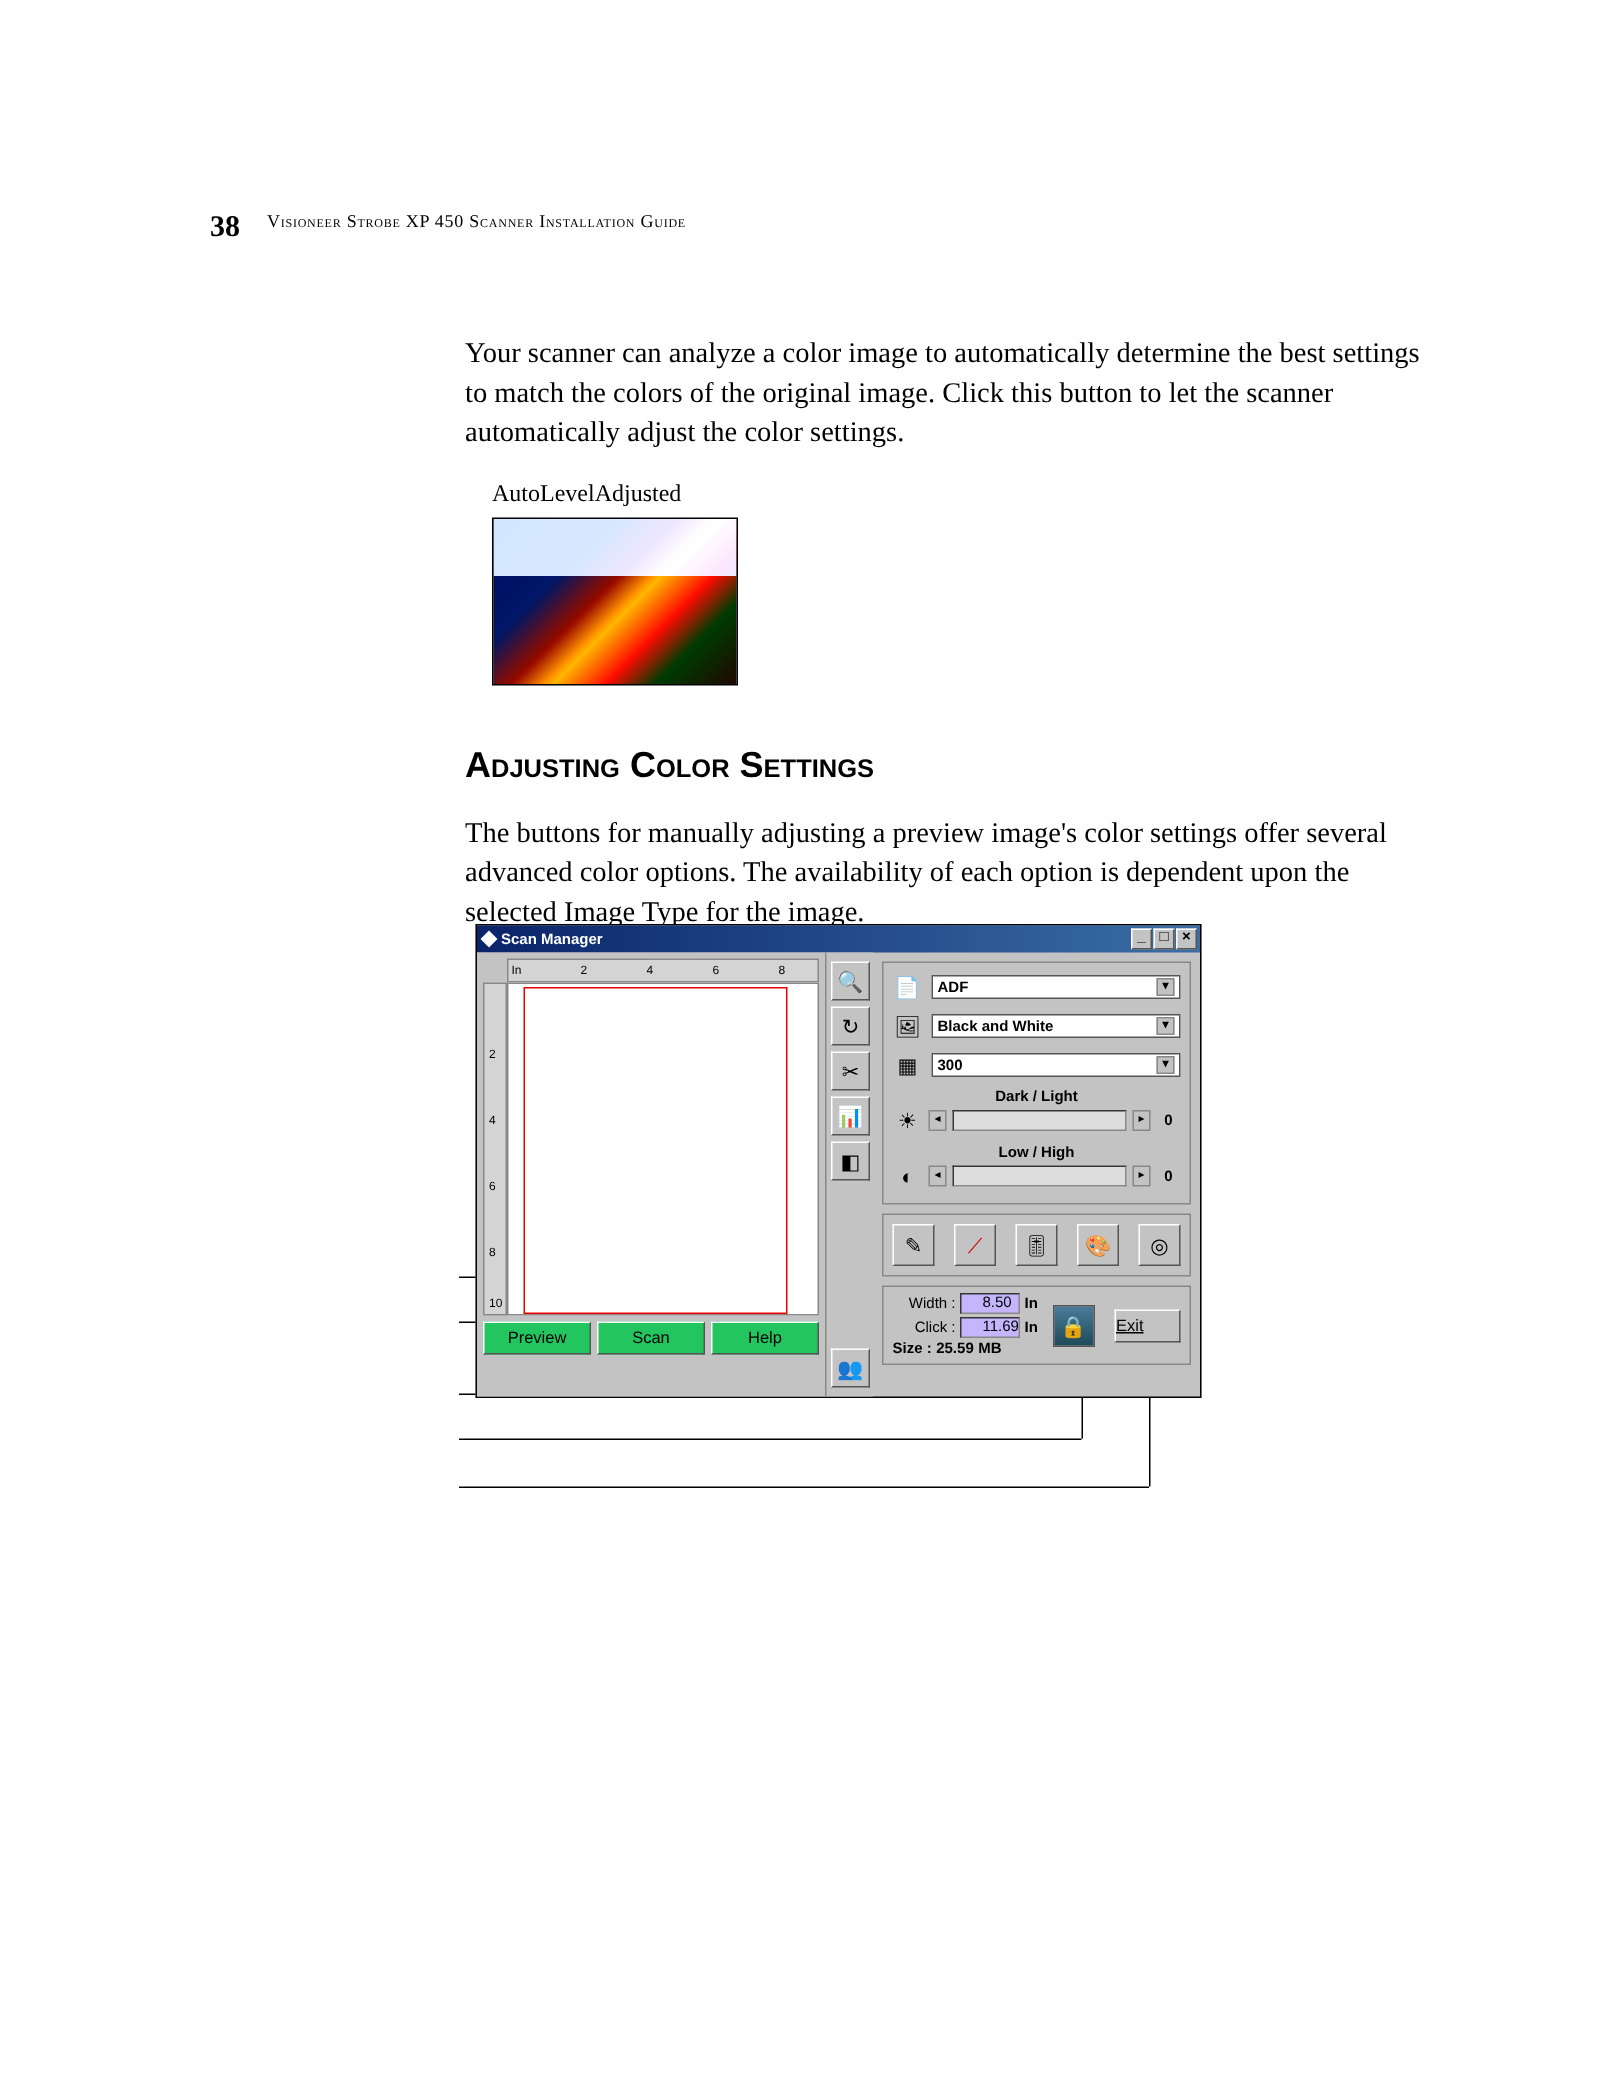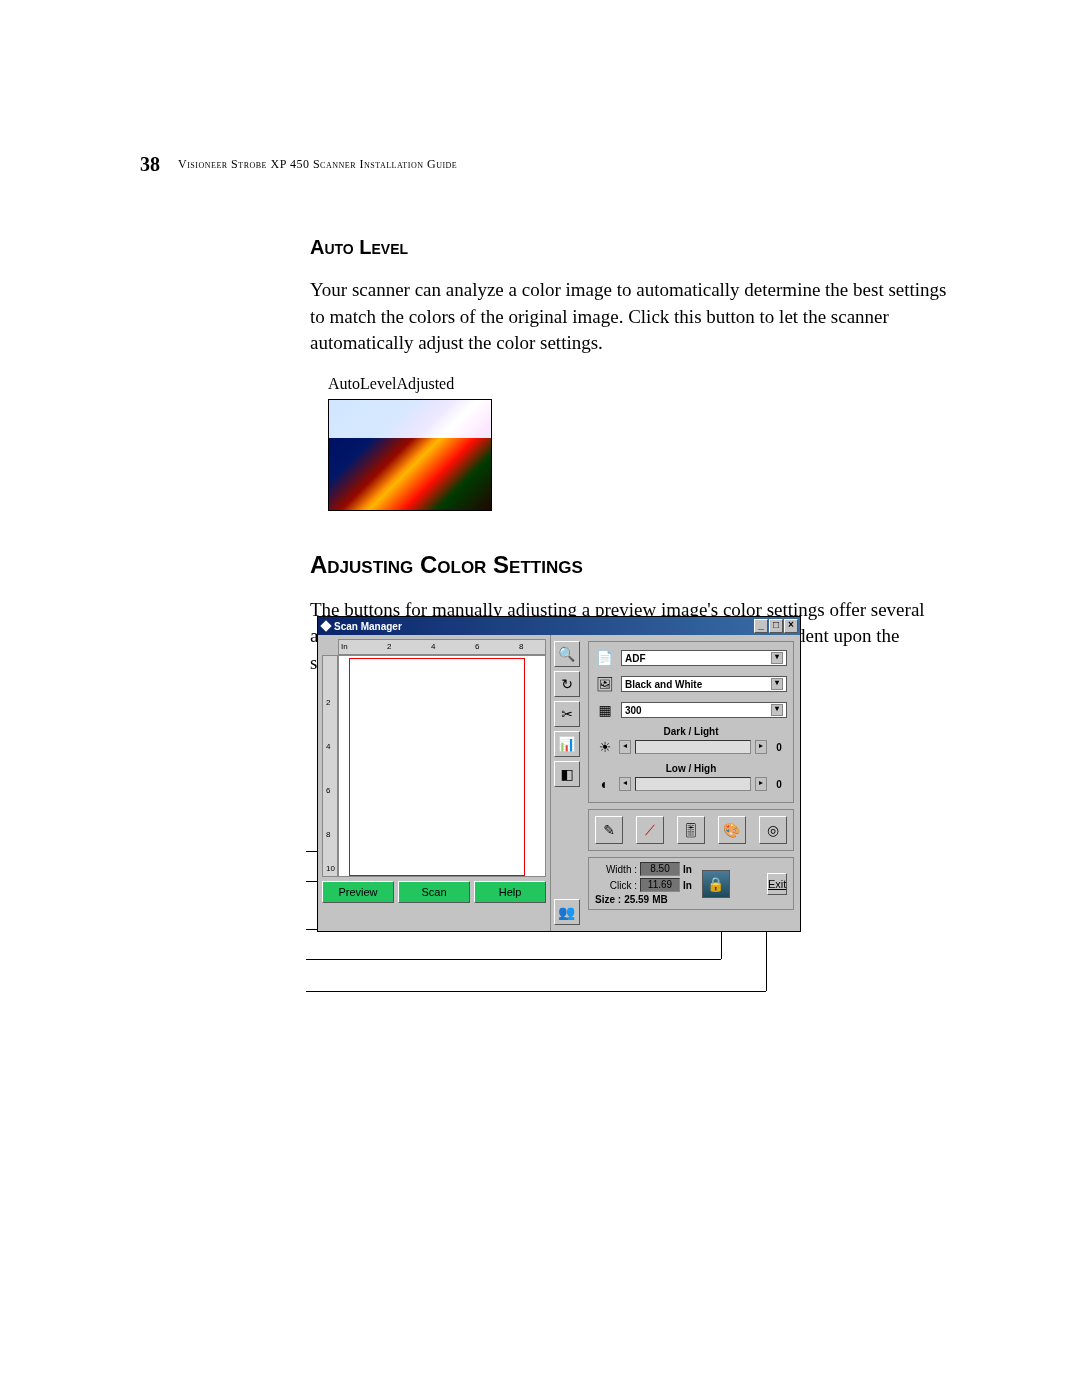--- a/index.html
+++ b/index.html
@@ -13,24 +13,23 @@
     overflow: hidden;
   }
   .page {
     position: absolute;
     left: 0; top: 0;
     width: 1080px; height: 1397px;
     padding: 140px 140px 100px 140px;
   }
   .header-row {
     display: flex;
-    align-items: center;
+    align-items: flex-start;
     gap: 18px;
     margin-bottom: 60px;
-    margin-top: 13px;
   }
   .page-num { font-weight: bold; font-size: 20px; }
   .header-text { font-size: 12px; letter-spacing: 0.5px; }
   .smallcaps { font-variant: small-caps; }
   .content-col {
     margin-left: 170px;
     width: 640px;
   }
   .section-heading {
     font-family: Arial, Helvetica, sans-serif;
@@ -195,40 +194,39 @@
     border: 1px solid #888;
     padding: 4px 6px;
     display: flex;
     gap: 10px;
     align-items: center;
     font-size: 10px;
   }
   .dims-left { display: flex; flex-direction: column; gap: 2px; }
   .dim-row { display: flex; align-items: center; gap: 3px; }
   .dim-label { width: 42px; text-align: right; }
-  .dim-val { background: #737373; width: 40px; height: 14px; border: 1px inset #888; padding: 0 4px; line-height: 12px; text-align: center; }
+  .dim-val { background: #c4b5fd; width: 40px; height: 14px; border: 1px inset #888; padding: 0 14px; line-height: 12px; }
   .dim-unit { font-weight: bold; }
   .dim-size { font-weight: bold; }
   .lock-btn { width: 28px; height: 28px; background: linear-gradient(#4a7b9a,#1f4a5a); border: 1px solid #555; display: flex; align-items: center; justify-content: center; color: #fff; font-size: 14px; }
-  .exit-btn { width: 20px; height: 22px; background: #c3c3c3; border: 1px solid #fff; border-right-color: #555; border-bottom-color: #555; text-align: left; line-height: 20px; text-decoration: underline; font-size: 11px; margin-left: auto; }
+  .exit-btn { width: 44px; height: 22px; background: #c3c3c3; border: 1px solid #fff; border-right-color: #555; border-bottom-color: #555; text-align: left; line-height: 20px; text-decoration: underline; font-size: 11px; margin-left: auto; }
 
   
   .leader { position: absolute; background: #000; height: 1px; }
 </style>
 </head>
 <body>
 
 <div class="page">
   <div class="header-row">
     <span class="page-num">38</span>
     <span class="header-text smallcaps">Visioneer Strobe XP 450 Scanner Installation Guide</span>
   </div>
 
   <div class="content-col">
-    <div class="section-heading">Auto Level</div>
     <p class="body-text">Your scanner can analyze a color image to automatically determine the best settings to match the colors of the original image. Click this button to let the scanner automatically adjust the color settings.</p>
 
     <div class="img-row">
       <div class="img-col">
         <div class="img-caption">AutoLevelAdjusted</div>
         <div class="sample-img adjusted"></div>
       </div>
     </div>
 
     <div class="section-heading big">Adjusting Color Settings</div>

